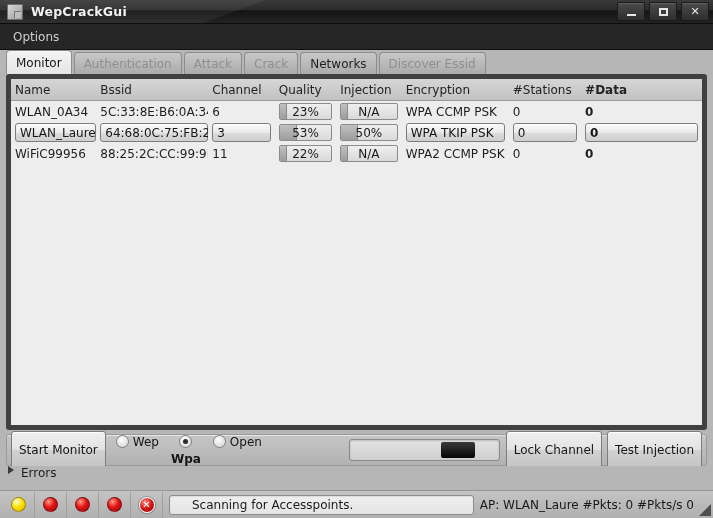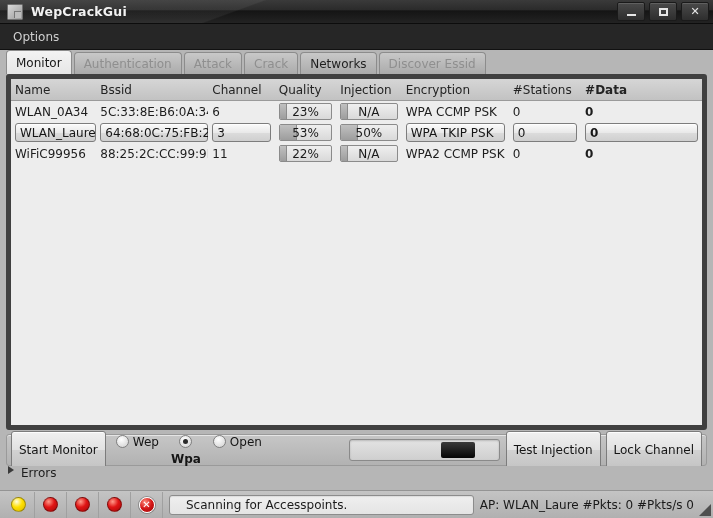--- a/index.html
+++ b/index.html
@@ -281,21 +281,21 @@
     color: #fff; font-size: 10px; font-weight: bold; line-height: 1;
     box-shadow: 0 0 0 1px rgba(0,0,0,0.25);
   }
   #status-text {
     flex: 1 1 auto;
     height: 20px; margin: 0 6px;
     border: 1px solid #8c8c8c;
     border-radius: 3px;
     background: linear-gradient(180deg,#efefef,#e4e4e4);
     display: flex; align-items: center;
-    padding: 0 16px;
+    padding: 0 22px;
     font-size: 12px; color: #1a1a1a;
     box-shadow: inset 0 1px 1px rgba(0,0,0,0.08);
   }
   #status-right {
     font-size: 12px; color: #1a1a1a;
     padding-right: 16px; white-space: nowrap;
   }
   #grip {
     position: absolute; right: 2px; bottom: 2px;
     width: 12px; height: 12px;
@@ -480,22 +480,22 @@
         <div class="radio-item">
           <span class="radio"></span>
           <span>Open</span>
         </div>
       </div>
 
       <div id="progress">
         <div class="pulse" style="left: 61%;"></div>
       </div>
 
+      <div class="btn">Lock Channel</div>
       <div class="btn">Test Injection</div>
-      <div class="btn">Lock Channel</div>
     </div>
 
     <div id="errors">
       <span class="tri"></span>
       <span>Errors</span>
     </div>
   </div>
 
   <div id="statusbar">
     <div class="led-cell">

